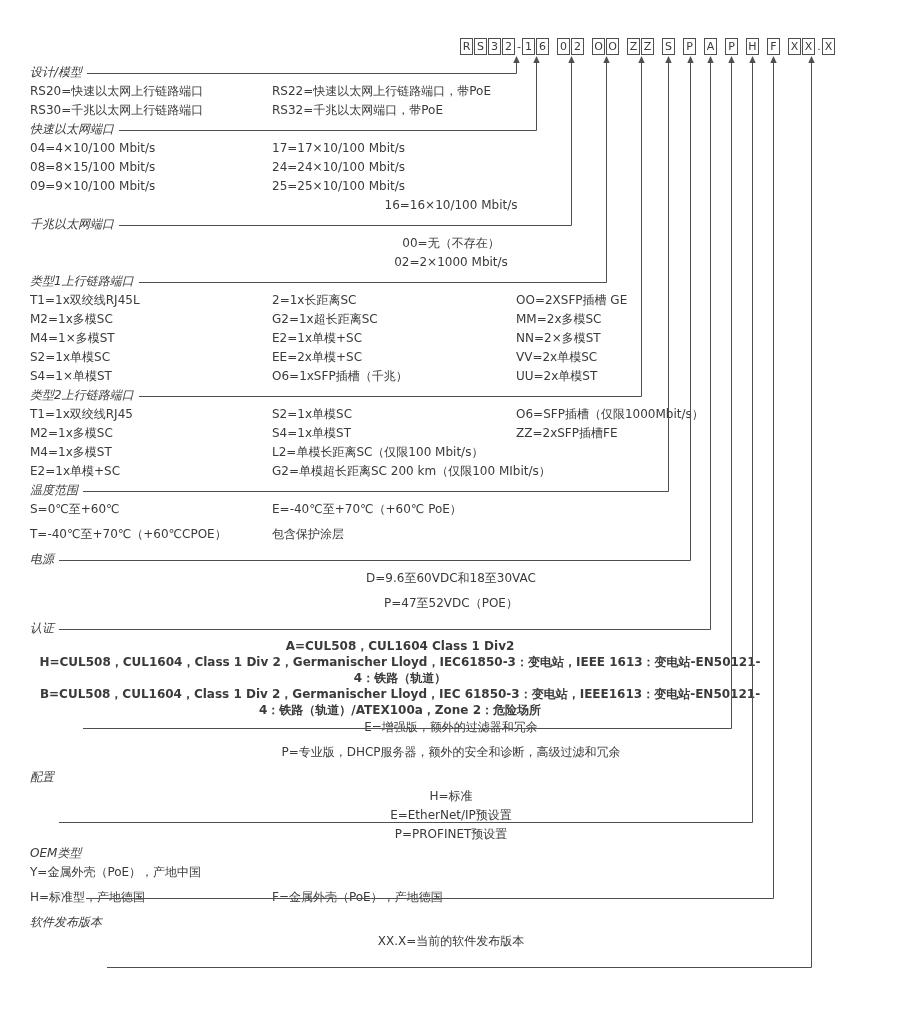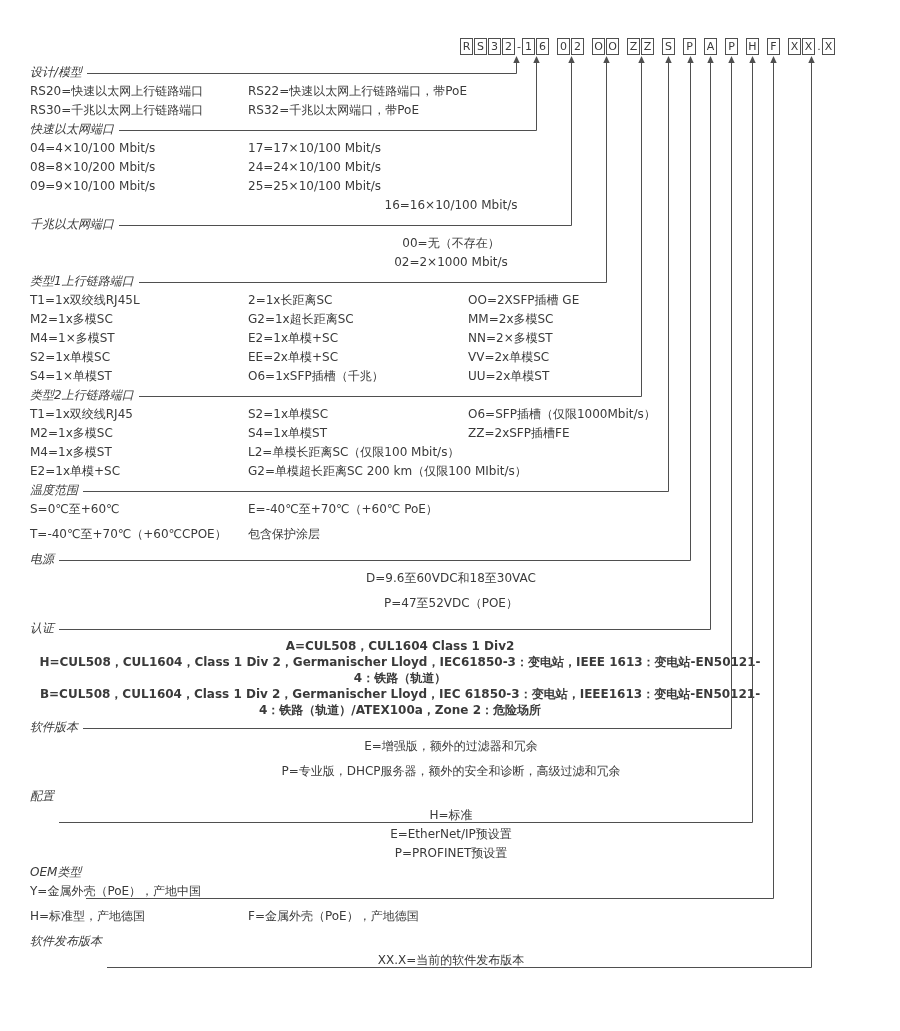--- a/index.html
+++ b/index.html
@@ -51,20 +51,21 @@
     top: 63px;
     left: 30px;
     width: 842px;
   }
   .section .header { line-height: 19px; font-style: italic; }
   .header-label { display: inline-block; }
   .row {
     display: grid;
     grid-template-columns: 218px 220px 1fr;
     line-height: 19px;
+    gap: 24px;
   }
   .cell { white-space: nowrap; }
   .cell.span-all { grid-column: 1 / -1; white-space: normal; text-align: center; }
   .section.spacious .row { margin-bottom: 6px; }
   .section.tight .row { line-height: 16px; }
   .section.tight .cell.span-all { max-width: 740px; font-weight: bold; }
   #footer-note { margin-top: 23px; line-height: 19px; }
 
   
   #connectors {
@@ -93,21 +94,21 @@
           <span class="cell">RS32=千兆以太网端口，带PoE</span>
         </div>
       </div>
       <div class="section">
         <div class="header"><span class="header-label">快速以太网端口</span></div>
         <div class="row">
           <span class="cell">04=4×10/100 Mbit/s</span>
           <span class="cell">17=17×10/100 Mbit/s</span>
         </div>
         <div class="row">
-          <span class="cell">08=8×10/200 Mbit/s</span>
+          <span class="cell">08=8×15/100 Mbit/s</span>
           <span class="cell">24=24×10/100 Mbit/s</span>
         </div>
         <div class="row">
           <span class="cell">09=9×10/100 Mbit/s</span>
           <span class="cell">25=25×10/100 Mbit/s</span>
         </div>
         <div class="row">
           <span class="cell span-all">16=16×10/100 Mbit/s</span>
         </div>
       </div>
@@ -195,21 +196,20 @@
           <span class="cell span-all">A=CUL508，CUL1604 Class 1 Div2</span>
         </div>
         <div class="row">
           <span class="cell span-all">H=CUL508，CUL1604，Class 1 Div 2，Germanischer Lloyd，IEC61850-3：变电站，IEEE 1613：变电站-EN50121-4：铁路（轨道）</span>
         </div>
         <div class="row">
           <span class="cell span-all">B=CUL508，CUL1604，Class 1 Div 2，Germanischer Lloyd，IEC 61850-3：变电站，IEEE1613：变电站-EN50121-4：铁路（轨道）/ATEX100a，Zone 2：危险场所</span>
         </div>
       </div>
       <div class="section spacious">
-        <div class="header"><span class="header-label">软件版本</span></div>
         <div class="row">
           <span class="cell span-all">E=增强版，额外的过滤器和冗余</span>
         </div>
         <div class="row">
           <span class="cell span-all">P=专业版，DHCP服务器，额外的安全和诊断，高级过滤和冗余</span>
         </div>
       </div>
       <div class="section">
         <div class="header"><span class="header-label">配置</span></div>
         <div class="row">

